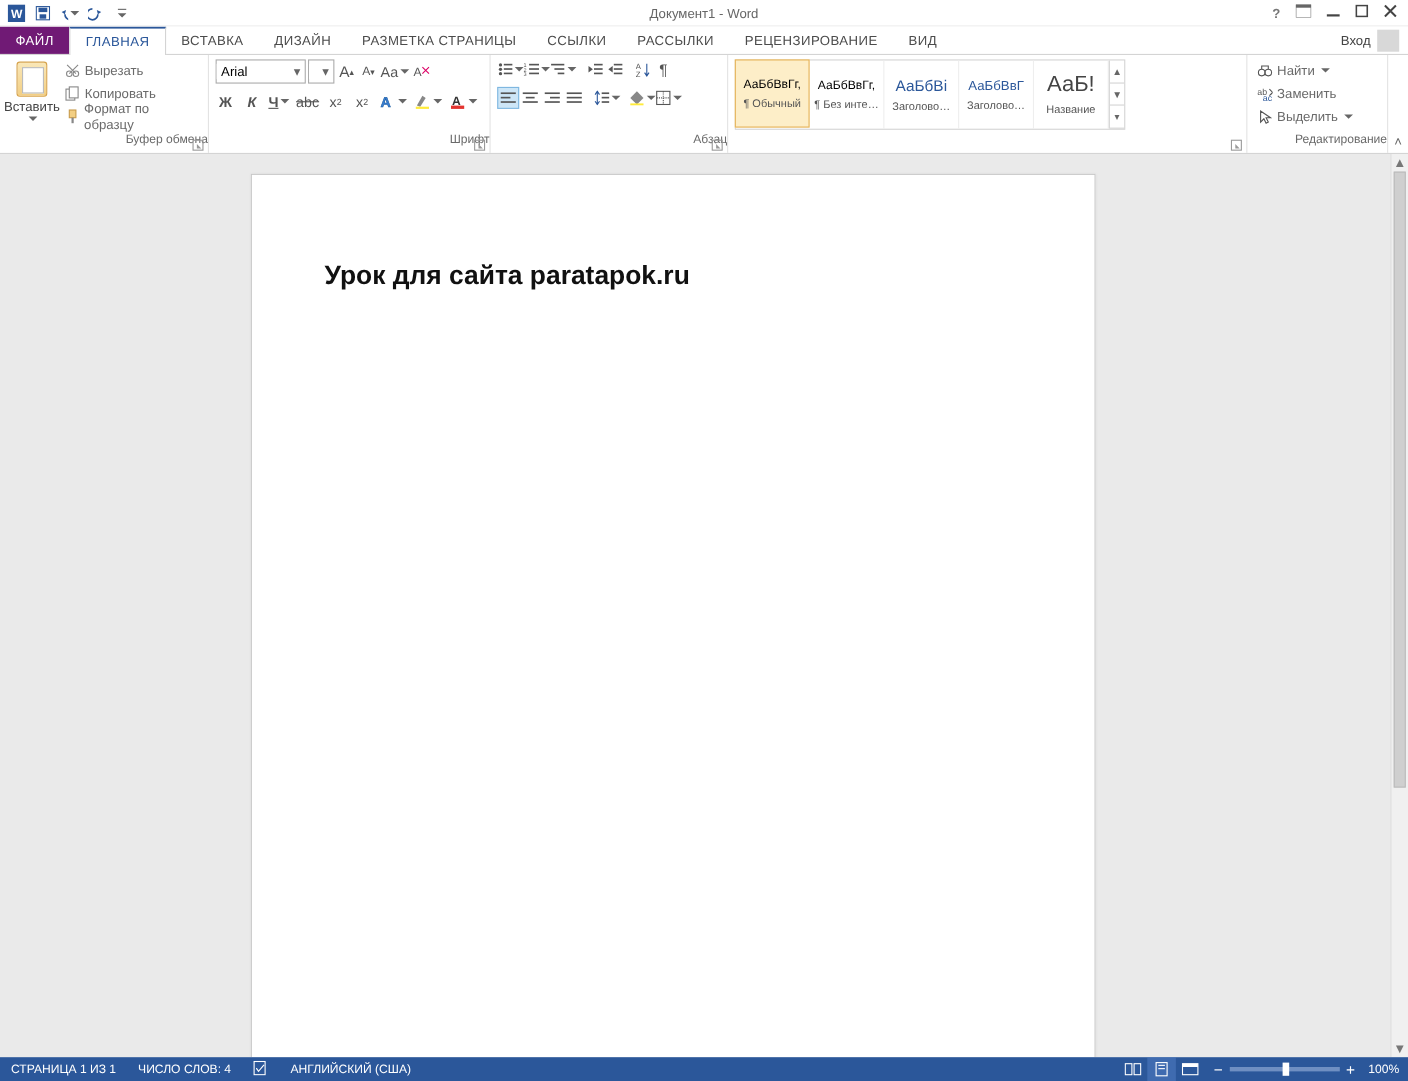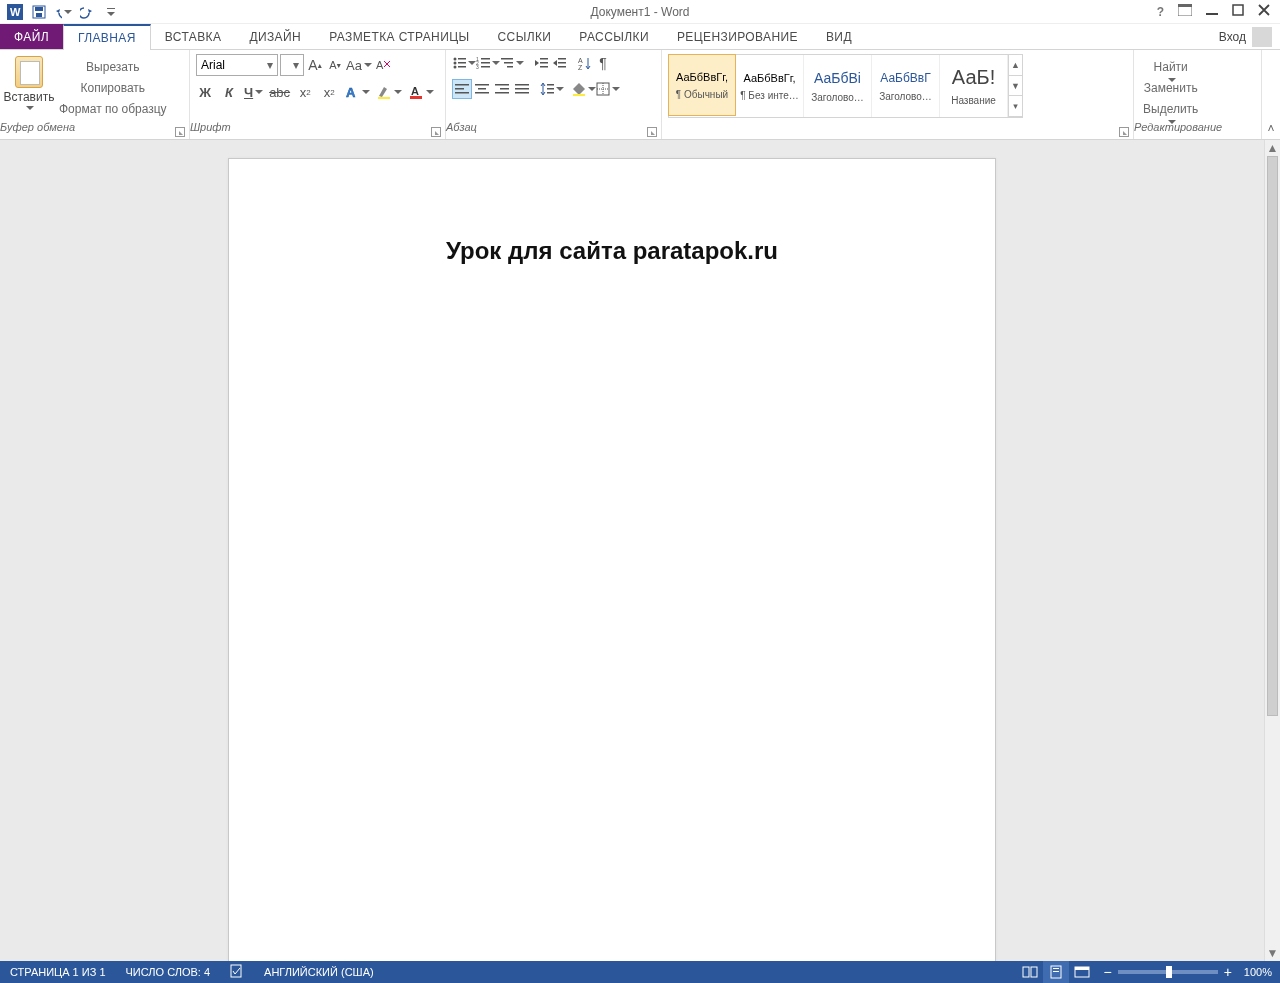--- a/index.html
+++ b/index.html
@@ -18,26 +18,26 @@
 .tab { padding: 0 14px; display: flex; align-items: center; font-size: 12px; color: #4b4b4b; cursor: pointer; letter-spacing: 0.4px; }
 .tab.file { background: #701a75; color: #fff; }
 .tab.active { border-top: 2px solid #2b579a; border-left: 1px solid #d4d4d4; border-right: 1px solid #d4d4d4; color: #2b579a; background: #fff; margin-bottom: -1px; }
 .tabs .signin { margin-left: auto; display: flex; align-items: center; gap: 6px; padding-right: 8px; font-size: 12px; color: #444; }
 .avatar { width: 20px; height: 20px; background: #d8d8d8; }
 
 
 .ribbon { height: 90px; background: #fff; display: flex; border-bottom: 1px solid #d4d4d4; }
 .group { border-right: 1px solid #e3e3e3; display: flex; flex-direction: column; position: relative; }
 .group .body { flex: 1; display: flex; align-items: flex-start; padding: 4px 6px 0 6px; }
-.group .label { height: 18px; font-size: 11px; color: #6a6a6a; text-align: left; position: relative; font-style: italic; }
+.group .label { height: 18px; font-size: 11px; color: #6a6a6a; text-align: right; position: relative; }
 .group .launcher { position: absolute; right: 4px; bottom: 2px; width: 10px; height: 10px; border: 1px solid #999; cursor: pointer; }
 .group .launcher::after { content:""; position:absolute; right:1px; bottom:1px; width:0; height:0; border-left:4px solid #999; border-top:4px solid transparent; }
 
 .btn { display: flex; align-items: center; gap: 4px; padding: 2px 3px; cursor: pointer; color: #6a6a6a; font-size: 12px; }
-.btn.small { height: 20px; flex-direction: column; }
+.btn.small { height: 20px; }
 .col { display: flex; flex-direction: column; gap: 1px; }
 .row { display: flex; align-items: center; gap: 2px; }
 
 .paste-btn { display: flex; flex-direction: column; align-items: center; width: 46px; padding-top: 2px; cursor: pointer; gap: 2px; }
 .clip-icon { width: 28px; height: 32px; background: linear-gradient(#f9e7b8,#f3cf83); border: 1px solid #d6a24a; border-radius: 3px; position: relative; }
 .clip-icon::before { content:""; position:absolute; left:4px; top:4px; width:18px; height:22px; background:#fff; border:1px solid #bbb; }
 .drop { width: 0; height: 0; border-left: 4px solid transparent; border-right: 4px solid transparent; border-top: 4px solid #666; display:inline-block; margin-left:2px;}
 
 .font-row1 { display:flex; align-items:center; gap:2px; }
 .font-row2 { display:flex; align-items:center; gap:6px; margin-top:6px; }
@@ -60,21 +60,21 @@
 .styles-ctrl div { flex:1; display:flex; align-items:center; justify-content:center; border-bottom:1px solid #d4d4d4; cursor:pointer; color:#666; font-size:9px;}
 
 .edit-body { padding:4px 8px 0 8px; }
 .edit-body .btn { white-space:nowrap; }
 
 .collapse-rib { width:18px; display:flex; align-items:flex-end; justify-content:center; padding-bottom:3px; cursor:pointer; color:#666; }
 
 
 .workspace { flex:1; background:#eaeaea; position:relative; overflow:hidden; }
 .page { position:absolute; left:228px; top:18px; width:768px; height:940px; background:#fff; border:1px solid #c8c8c8; box-shadow:0 0 3px rgba(0,0,0,0.05); }
-.page .content { padding:78px 106px;text-align:center; }
+.page .content { padding:78px 66px; }
 .page .content .text { font-family: Arial, sans-serif; font-size:24px; font-weight:700; color:#111; }
 .vscroll { position:absolute; right:0; top:0; bottom:0; width:16px; background:#f0f0f0; border-left:1px solid #ddd; }
 .vscroll .arrow { height:16px; display:flex; align-items:center; justify-content:center; color:#777; cursor:pointer; }
 .vscroll .thumb { position:absolute; left:2px; right:2px; top:16px; height:560px; background:#cfcfcf; border:1px solid #bbb; cursor:pointer;}
 
 
 .status { height:22px; background:#2b579a; color:#fff; display:flex; align-items:center; font-size:11px; }
 .status .seg { padding:0 10px; cursor:pointer; }
 .status .right { margin-left:auto; display:flex; align-items:center; gap:0; }
 .status .vbtn { width:26px; height:22px; display:flex; align-items:center; justify-content:center; cursor:pointer; }

